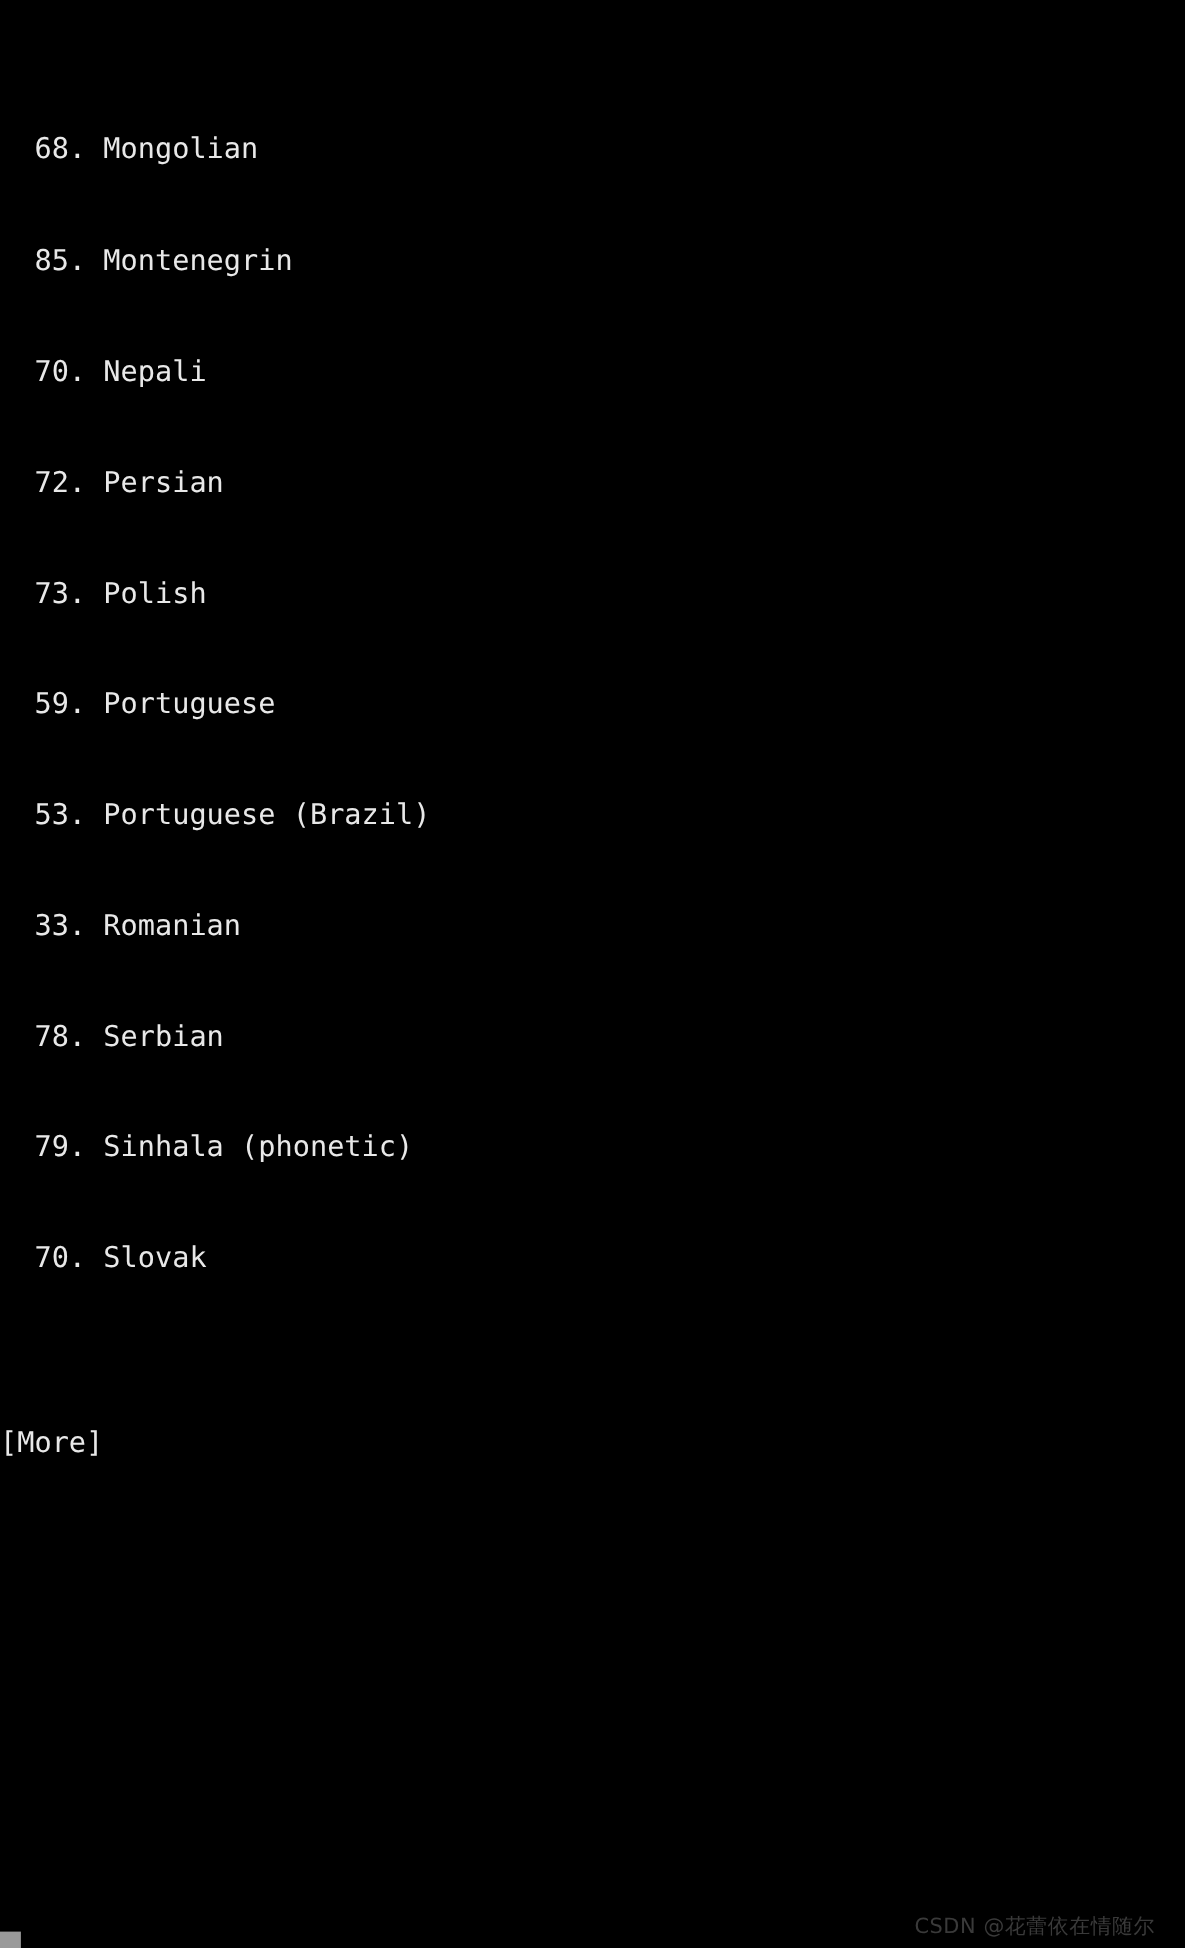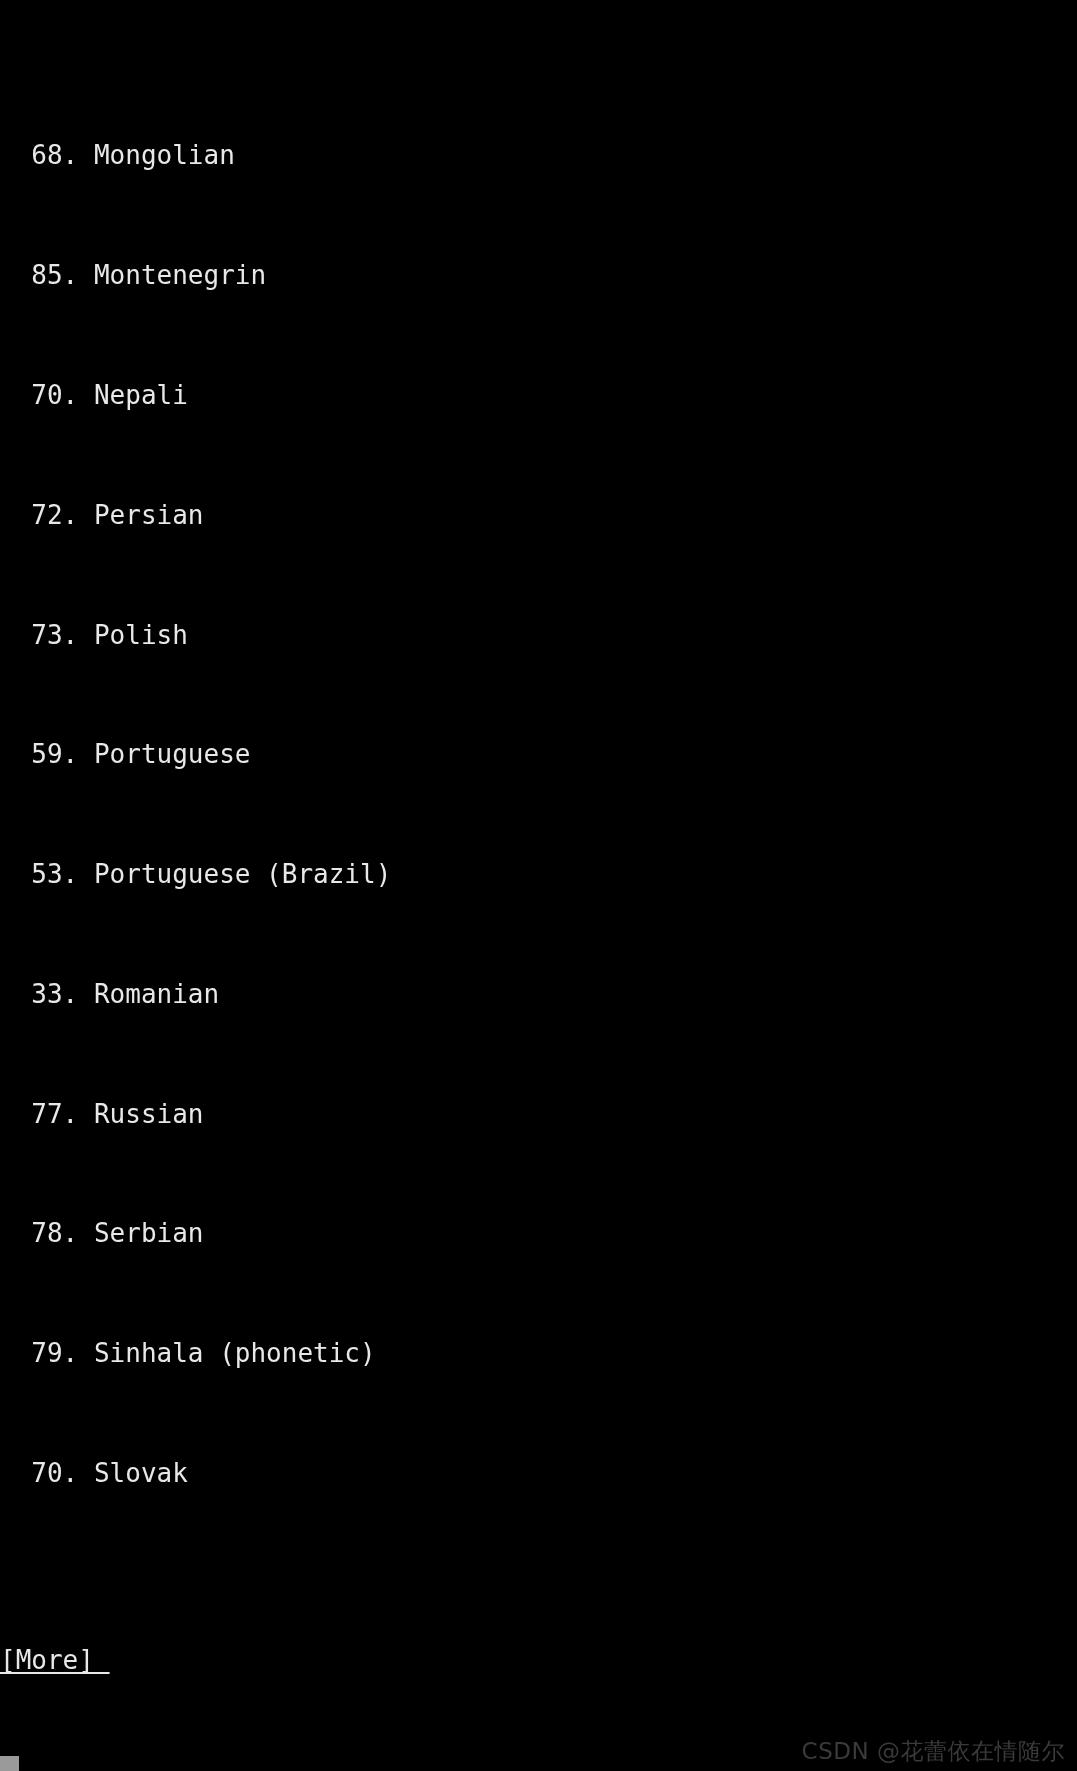--- a/index.html
+++ b/index.html
@@ -25,38 +25,37 @@
     position: absolute;
     left: 0;
     top: -14px;       
     width: 1077px;
     white-space: pre;
   }
   .row {
     height: 33.6px;
     white-space: pre;
     display: block;
-    margin-top: 19px;
   }
   .row.blank { color: transparent; }
-  .u { text-decoration: underline; text-underline-offset: 3px; }
+  .u { text-underline-offset: 3px; }
   .cursor {
     position: absolute;
     left: 0;
     top: 1756px;
     width: 19px;
     height: 15px;
     background: #9a9a9a;
   }
   .watermark {
     position: absolute;
-    right: 12px;
+    right: 27px;
     bottom: 8px;
     font-family: "DejaVu Sans", "Liberation Sans", sans-serif;
-    font-size: 23px;
+    font-size: 19px;
     line-height: 24px;
     color: #3a3a3a;
     letter-spacing: 0.5px;
     white-space: pre;
   }
 </style>
 </head>
 <body>
 
 <div id="screen">
@@ -64,21 +63,20 @@
 
     
     <div class="row">  68. Mongolian</div>
     <div class="row">  85. Montenegrin</div>
     <div class="row">  70. Nepali</div>
     <div class="row">  72. Persian</div>
     <div class="row">  73. Polish</div>
     <div class="row">  59. Portuguese</div>
     <div class="row">  53. Portuguese (Brazil)</div>
     <div class="row">  33. Romanian</div>
-    <div class="row">  77. Russian</div>
     <div class="row">  78. Serbian</div>
     <div class="row">  79. Sinhala (phonetic)</div>
     <div class="row">  70. Slovak</div>
 
     
     <div class="row"><span class="u">[More] </span></div>
 
     <div class="row blank"> </div>
 
     

